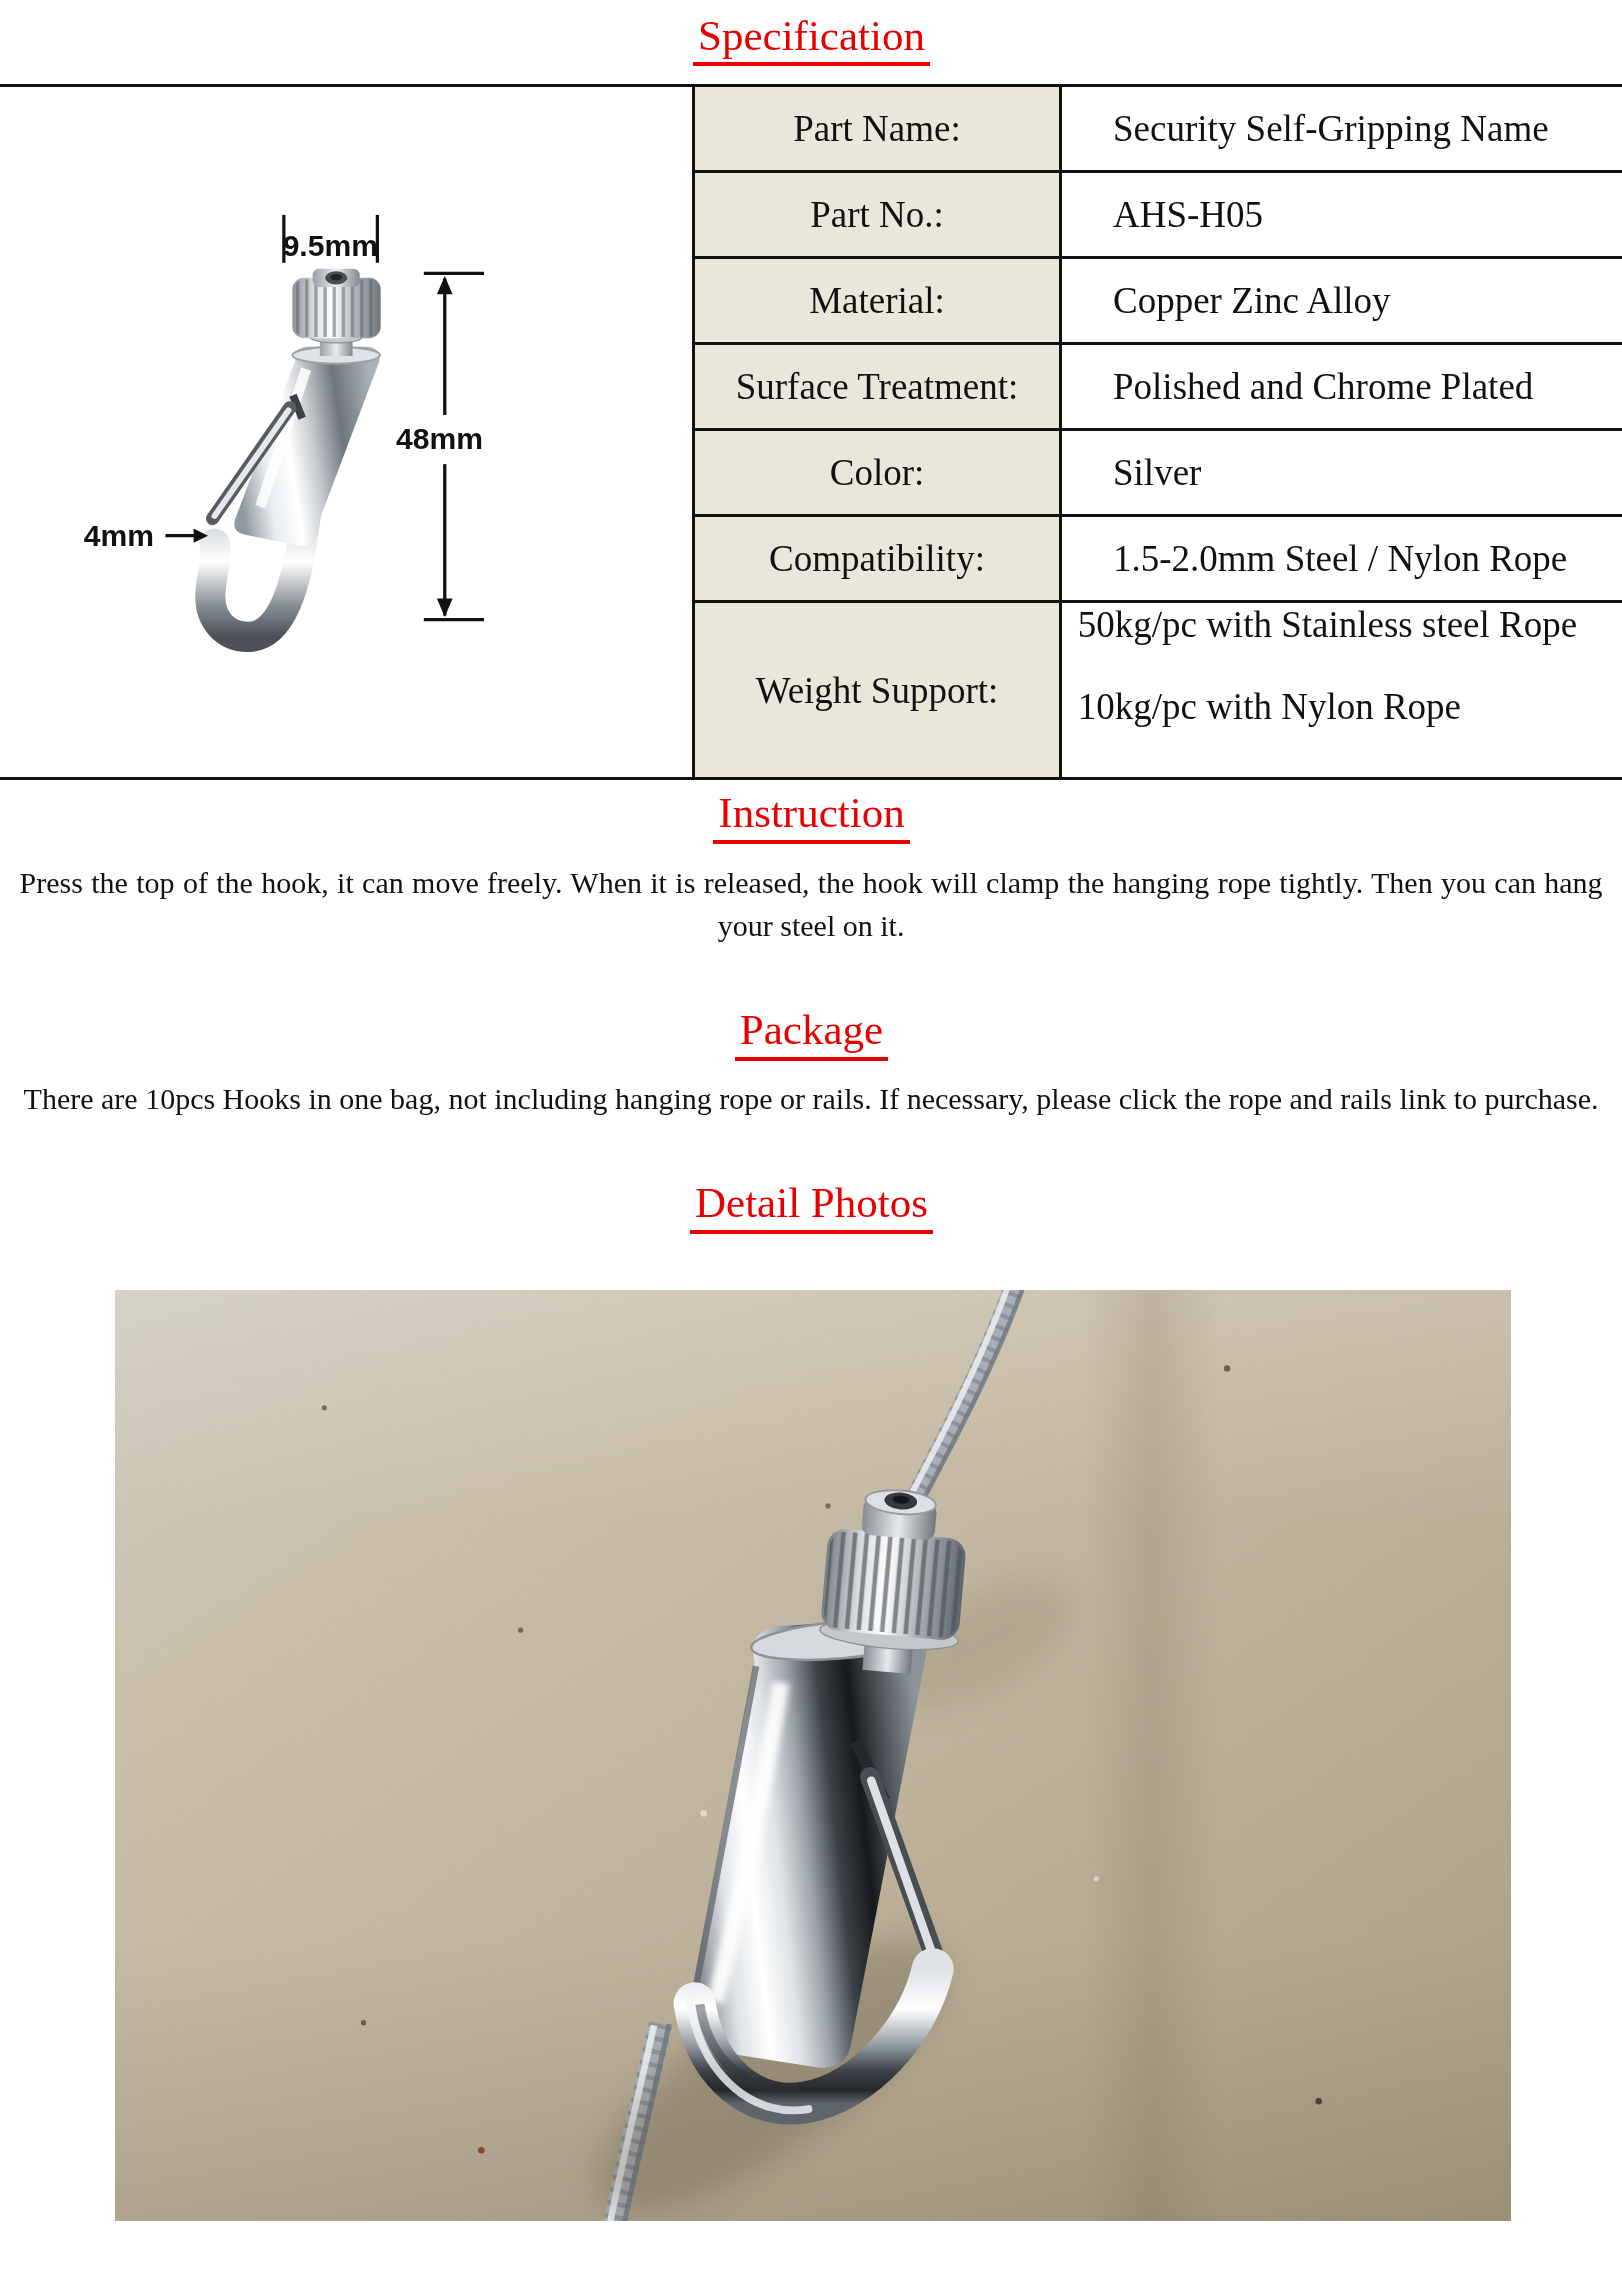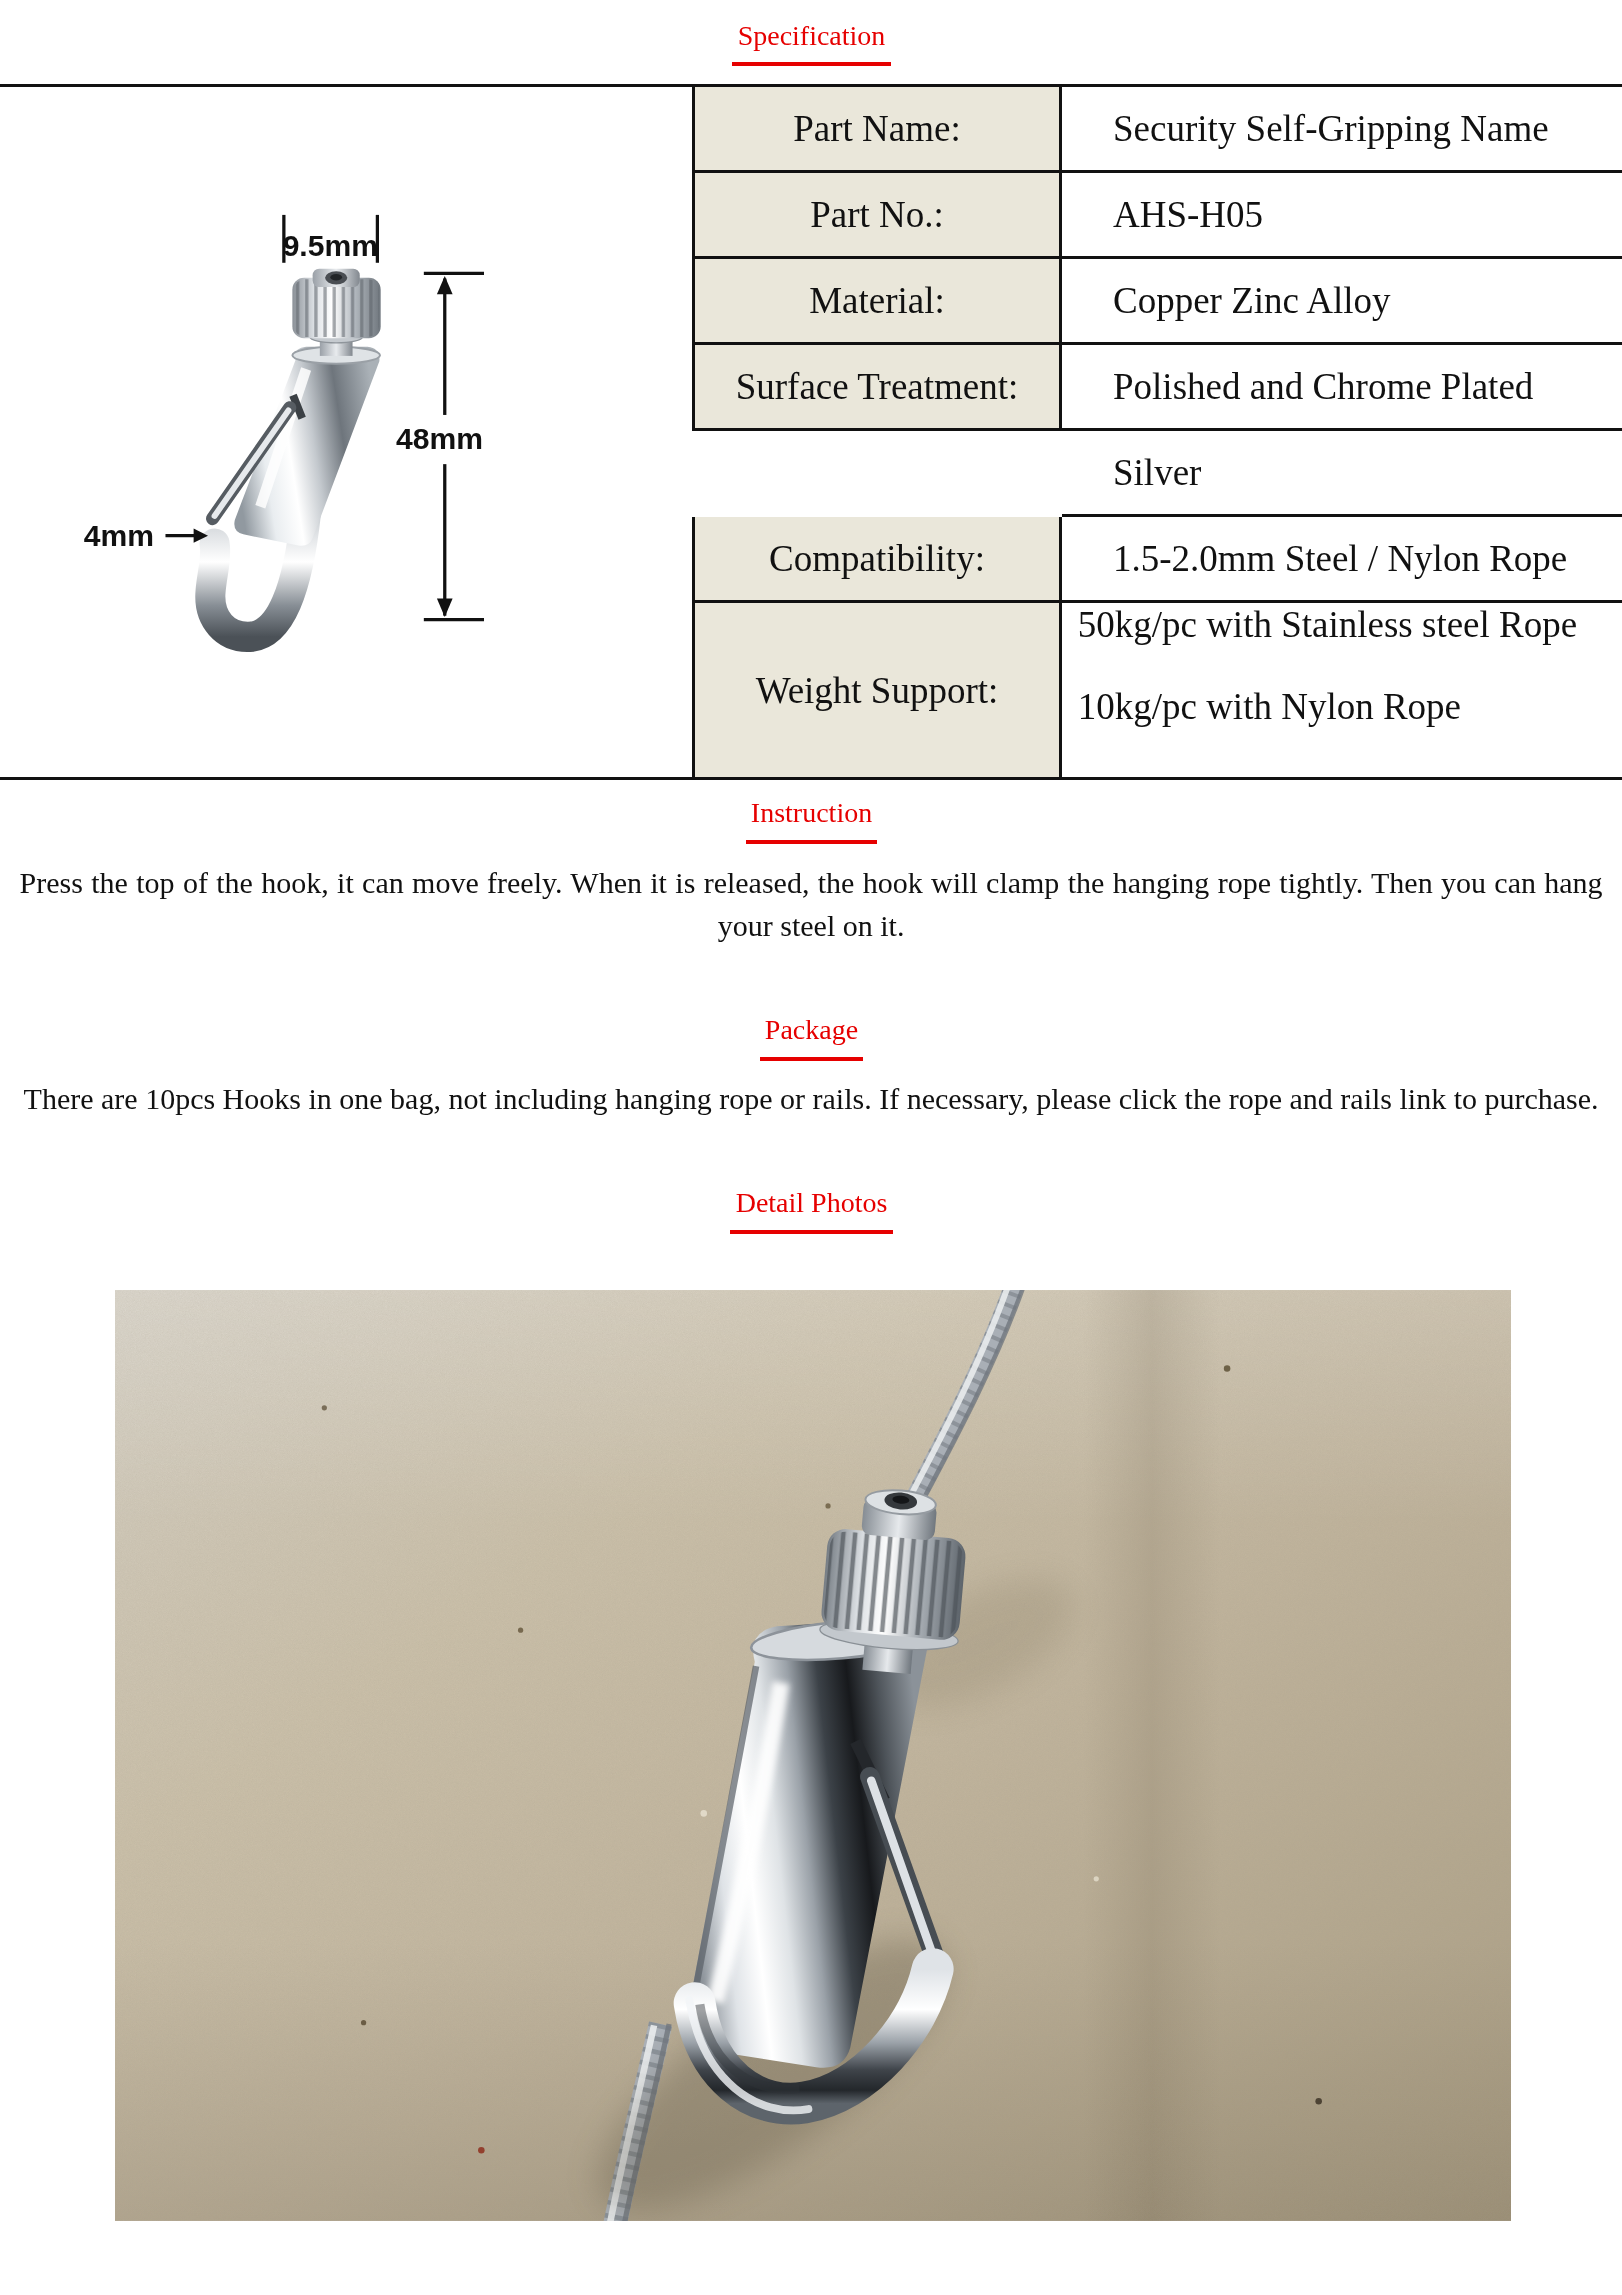--- a/index.html
+++ b/index.html
@@ -1,21 +1,21 @@
 <!DOCTYPE html>
 <html style="font-size:10.5px"><head>
 <meta charset="utf-8">
 <style>
   html,body{margin:0;padding:0;background:#ffffff;}
   #page{position:relative;width:1623px;height:2295px;background:#ffffff;overflow:hidden;
         font-family:"Liberation Serif","DejaVu Serif",serif;color:#111111;}
 
   
   .heading{position:absolute;left:0;width:1623px;text-align:center;}
-  .heading span{display:inline-block;font-size:28px;line-height:49px;color:#e60000;
+  .heading span{display:inline-block;font-size:43px;line-height:49px;color:#e60000;
                 border-bottom:4.6px solid #e60000;padding:0 5.2px 2.6px 5.2px;}
   #h-spec{top:10.5px;}
   #h-instruction{top:788px;}
   #h-package{top:1005px;}
   #h-detail{top:1178px;}
 
   
   .spec-table{position:absolute;left:0;top:84px;width:1623px;display:grid;
               grid-template-columns:692px 370px 560px;
               grid-template-rows:86px 86px 86px 86px 86px 86px 174px;
@@ -127,20 +127,21 @@
 
     <div class="lbl r2">Part No.:</div>
     <div class="val r2">AHS-H05</div>
 
     <div class="lbl r3">Material:</div>
     <div class="val r3">Copper Zinc Alloy</div>
 
     <div class="lbl r4">Surface Treatment:</div>
     <div class="val r4">Polished and Chrome Plated</div>
 
+    <div class="lbl r5">Color:</div>
     <div class="val r5">Silver</div>
 
     <div class="lbl r6">Compatibility:</div>
     <div class="val r6">1.5-2.0mm Steel / Nylon Rope</div>
 
     <div class="lbl r7 last">Weight Support:</div>
     <div class="val r7 last val-multi">
       <div>50kg/pc with Stainless steel Rope</div>
       <div>10kg/pc with Nylon Rope</div>
     </div>

